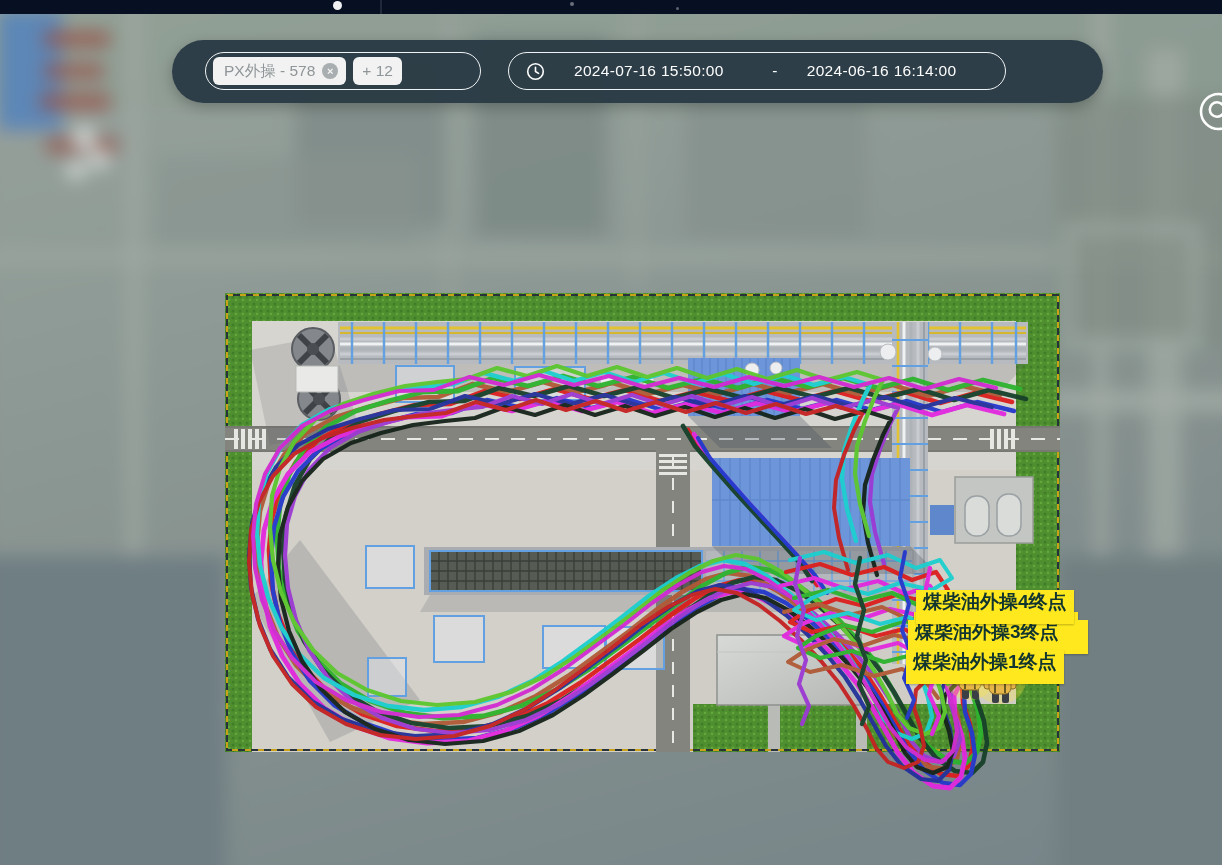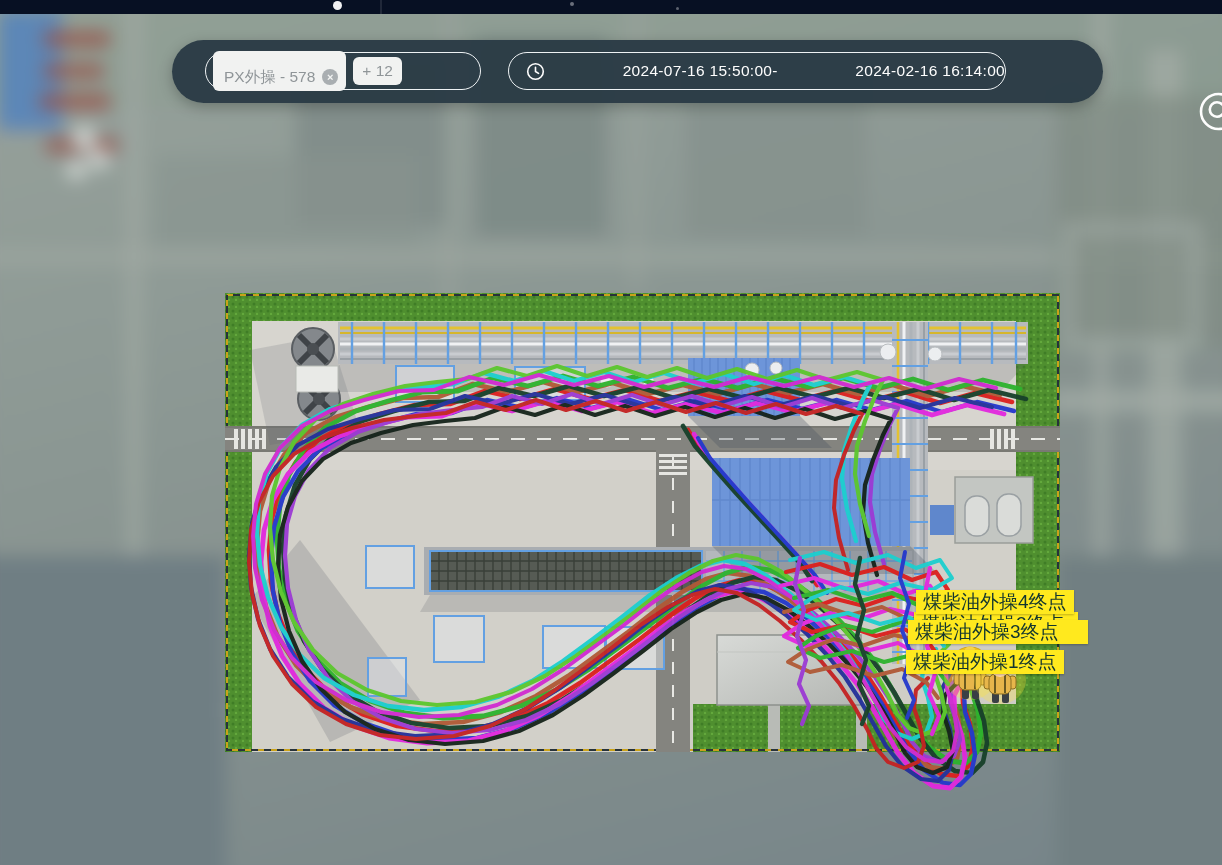--- a/index.html
+++ b/index.html
@@ -45,38 +45,38 @@
   .s3{left:676px;top:7px;width:3px;height:3px;opacity:.35;}
   .s4{left:380px;top:0;width:2px;height:14px;border-radius:0;opacity:.1;}
 
   
   .toolbar{position:absolute;left:172px;top:40px;width:931px;height:63px;z-index:50;
            background:rgba(42,58,69,.96);border-radius:32px;display:flex;align-items:center;
            box-shadow:0 4px 14px rgba(0,0,0,.25);}
   .tagpill{position:absolute;left:33px;top:12px;width:276px;height:38px;border:1.5px solid #eef2f4;
            border-radius:19px;display:flex;align-items:center;padding-left:7px;box-sizing:border-box;gap:7px;}
   .chip{background:#f1f2f1;border-radius:6px;height:28px;display:flex;align-items:center;
-        padding:12px 8px 0 11px;color:#8f9598;font-size:15.5px;gap:7px;}
+        padding:0 8px 0 11px;color:#8f9598;font-size:15.5px;gap:7px;}
   .chip-x{width:16px;height:16px;border-radius:50%;background:#a9aeb1;color:#f4f5f4;font-size:11px;
           line-height:16px;text-align:center;font-weight:bold;cursor:pointer;}
   .chip.more{padding:0 9px;}
   .datepill{position:absolute;left:336px;top:12px;width:498px;height:38px;border:1.5px solid #eef2f4;
             border-radius:19px;display:flex;align-items:center;box-sizing:border-box;
             color:#fdfdfd;font-size:15.5px;letter-spacing:.3px;}
   .datepill .clock{margin-left:17px;width:19px;height:19px;flex:0 0 auto;}
-  .dhalf{flex:1;text-align:right;}
+  .dhalf{flex:1;text-align:left;margin-left:29px;}
   .dsep{flex:0 0 auto;color:#fdfdfd;}
   .locate{position:absolute;left:1026px;top:51px;width:41px;height:41px;cursor:pointer;}
 
   
   .mapsvg{position:absolute;left:0;top:0;z-index:10;}
 
   
-  .maplabel{position:absolute;background:#ffe91e;color:#123530;font-weight:normal;font-size:19px;
-            line-height:22px;padding:1px 7px 1px 7px;white-space:nowrap;z-index:30;
+  .maplabel{position:absolute;background:#ffe91e;color:#123530;font-weight:bold;font-size:19px;
+            line-height:22px;padding:1px 7px 11px 7px;white-space:nowrap;z-index:30;
             box-shadow:0 1px 2px rgba(0,0,0,.25);}
   .lm1{left:914px;top:612px;width:150px;z-index:31;overflow:hidden;}
   .lm2{left:908px;top:620px;width:166px;z-index:32;overflow:hidden;}
   .l4 {left:916px;top:590px;z-index:34;}
   .l1 {left:906px;top:650px;z-index:33;}
 </style>
 </head>
 <body>
 
 <div class="stage">
@@ -444,21 +444,21 @@
       <div class="chip more">+ 12</div>
     </div>
 
     <div class="datepill">
       <svg class="clock" viewBox="0 0 20 20">
         <circle cx="10" cy="10" r="8.2" fill="none" stroke="#fdfdfd" stroke-width="1.7"></circle>
         <path d="M10 5.5 L10 10 L13.2 12" fill="none" stroke="#fdfdfd" stroke-width="1.7" stroke-linecap="round"></path>
       </svg>
       <div class="dhalf">2024-07-16 15:50:00</div>
       <div class="dsep">-</div>
-      <div class="dhalf">2024-02-16 16:14:00</div>
+      <div class="dhalf">2024-06-16 16:14:00</div>
     </div>
 
     <svg class="locate" viewBox="0 0 41 41">
       <circle cx="20.5" cy="20.5" r="17.5" fill="none" stroke="#fdfdfd" stroke-width="2.6"></circle>
       <circle cx="19" cy="18.5" r="7.2" fill="none" stroke="#fdfdfd" stroke-width="2.6"></circle>
       <line x1="24.4" y1="24.2" x2="29.5" y2="29.2" stroke="#fdfdfd" stroke-width="3" stroke-linecap="round"></line>
     </svg>
   </div>
 
 </div>

